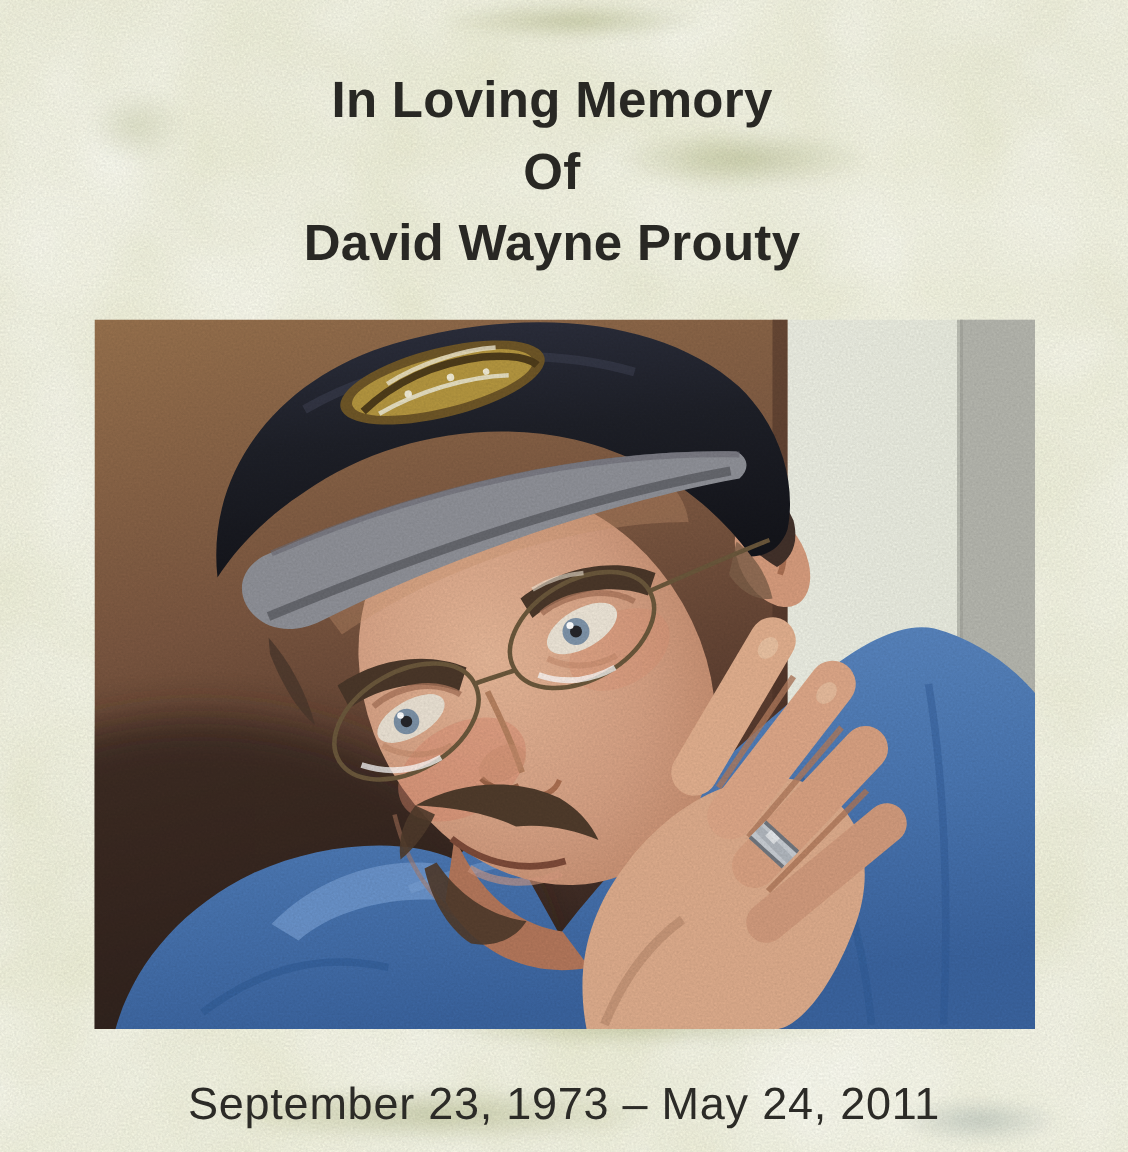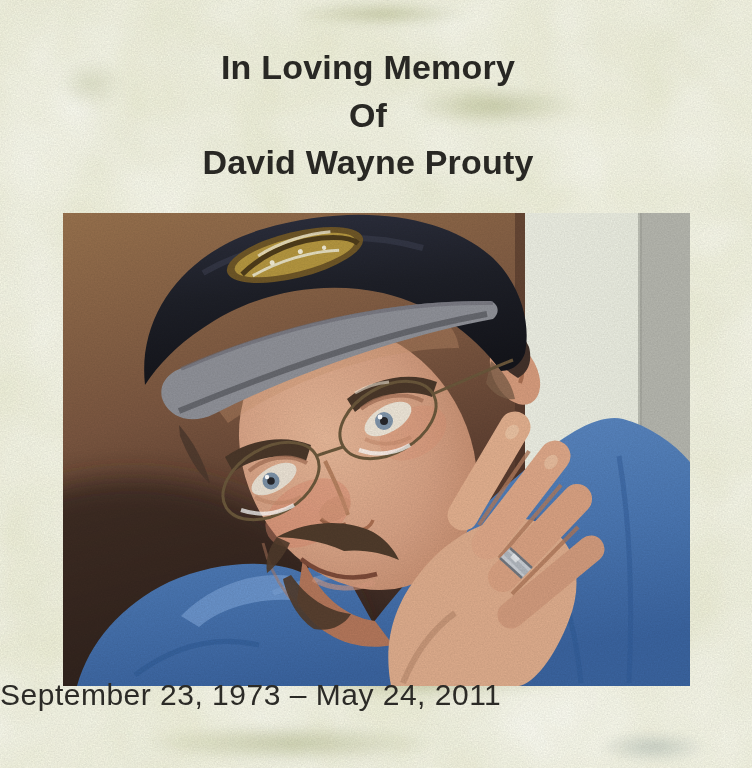--- a/index.html
+++ b/index.html
@@ -6,21 +6,21 @@
   body{width:752px;height:768px;overflow:hidden;font-family:"Liberation Sans",sans-serif;}
   .paper{position:relative;width:752px;height:768px;overflow:hidden;background:#ecedd2;}
   .texture{position:absolute;inset:0;width:100%;height:100%;z-index:0;}
   .ghost{position:absolute;z-index:1;border-radius:50%;filter:blur(4px);
          background:radial-gradient(closest-side,rgba(148,156,96,.40),rgba(148,156,96,0));}
   .ghost.blue{background:radial-gradient(closest-side,rgba(120,140,140,.35),rgba(120,140,140,0));}
   .title{position:absolute;top:44px;left:-8px;width:752px;z-index:2;text-align:center;
          font-weight:700;font-size:34px;line-height:47.5px;letter-spacing:.2px;color:#2b2a26;}
   .photo{position:absolute;left:63px;top:213px;width:627px;height:473px;margin:0;z-index:2;}
   .photo svg{display:block;width:100%;height:100%;}
-  .dates{position:absolute;top:678px;left:0;width:752px;z-index:2;text-align:left;
+  .dates{position:absolute;top:720px;left:0;width:752px;z-index:2;text-align:center;
          font-weight:400;font-size:30px;letter-spacing:.5px;color:#2e2d29;}
   .grain{position:absolute;inset:0;width:100%;height:100%;z-index:50;pointer-events:none;}
 </style>
 </head>
 <body>
 
 <div class="paper" style="background-color: rgb(236, 237, 210);">
 
   <svg class="texture" aria-hidden="true">
     <filter id="mottleA">

